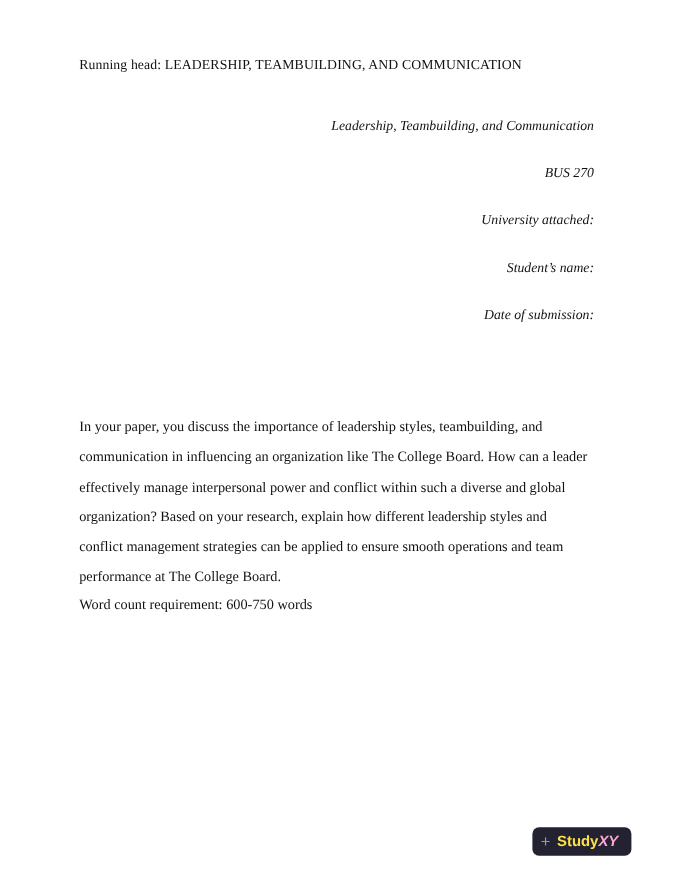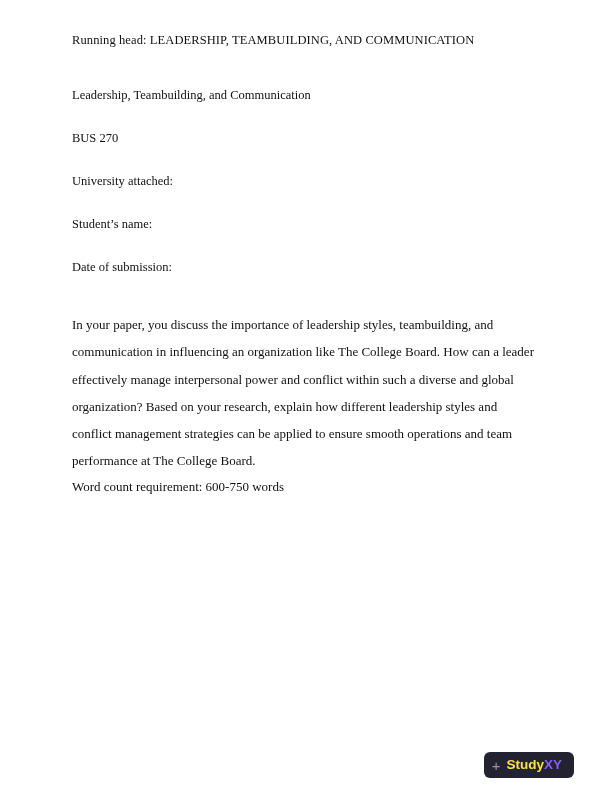--- a/index.html
+++ b/index.html
@@ -9,39 +9,40 @@
   }
   .page {
     position: relative;
     width: 612px;
     height: 792px;
     margin: 0 auto;
     background: #ffffff;
     font-family: "Liberation Serif", serif;
     color: #111111;
     box-sizing: border-box;
-    padding: 25px 72px 0 72px;
+    padding: 44px 72px 0 72px;
     overflow: hidden;
   }
   .running-head {
     font-size: 12.5px;
     margin-top: 8px;
     letter-spacing: 0.1px;
   }
   .center-block {
     margin-top: 40px;
-    text-align: left;
+    text-align: right;
+    font-style: italic;
   }
   .center-line {
     font-size: 12.5px;
     margin-bottom: 28px;
     line-height: 15px;
   }
   .body-paragraph {
-    margin: 36px 0 0 0;
+    margin: 80px 0 0 0;
     font-size: 13px;
     line-height: 2.1;
     text-align: left;
   }
   .word-count-note {
     margin: 0;
     font-size: 13px;
     line-height: 1.9;
   }
   .studyxy-badge {
@@ -62,21 +63,21 @@
     font-size: 15px;
     font-weight: 300;
     line-height: 1;
   }
   .studyxy-badge .brand {
     font-size: 13.5px;
     font-weight: 700;
     line-height: 1;
   }
   .studyxy-badge .brand-primary { color: #fde047; }
-  .studyxy-badge .brand-accent  { color: #8b5cf6; }
+  .studyxy-badge .brand-accent  { color: #f9a8d4; font-style: italic; }
 </style>
 </head>
 <body>
 
 <div class="page">
 
   <div class="running-head">Running head: LEADERSHIP, TEAMBUILDING, AND COMMUNICATION</div>
 
   <div class="center-block">
     <div class="center-line">Leadership, Teambuilding, and Communication</div>

